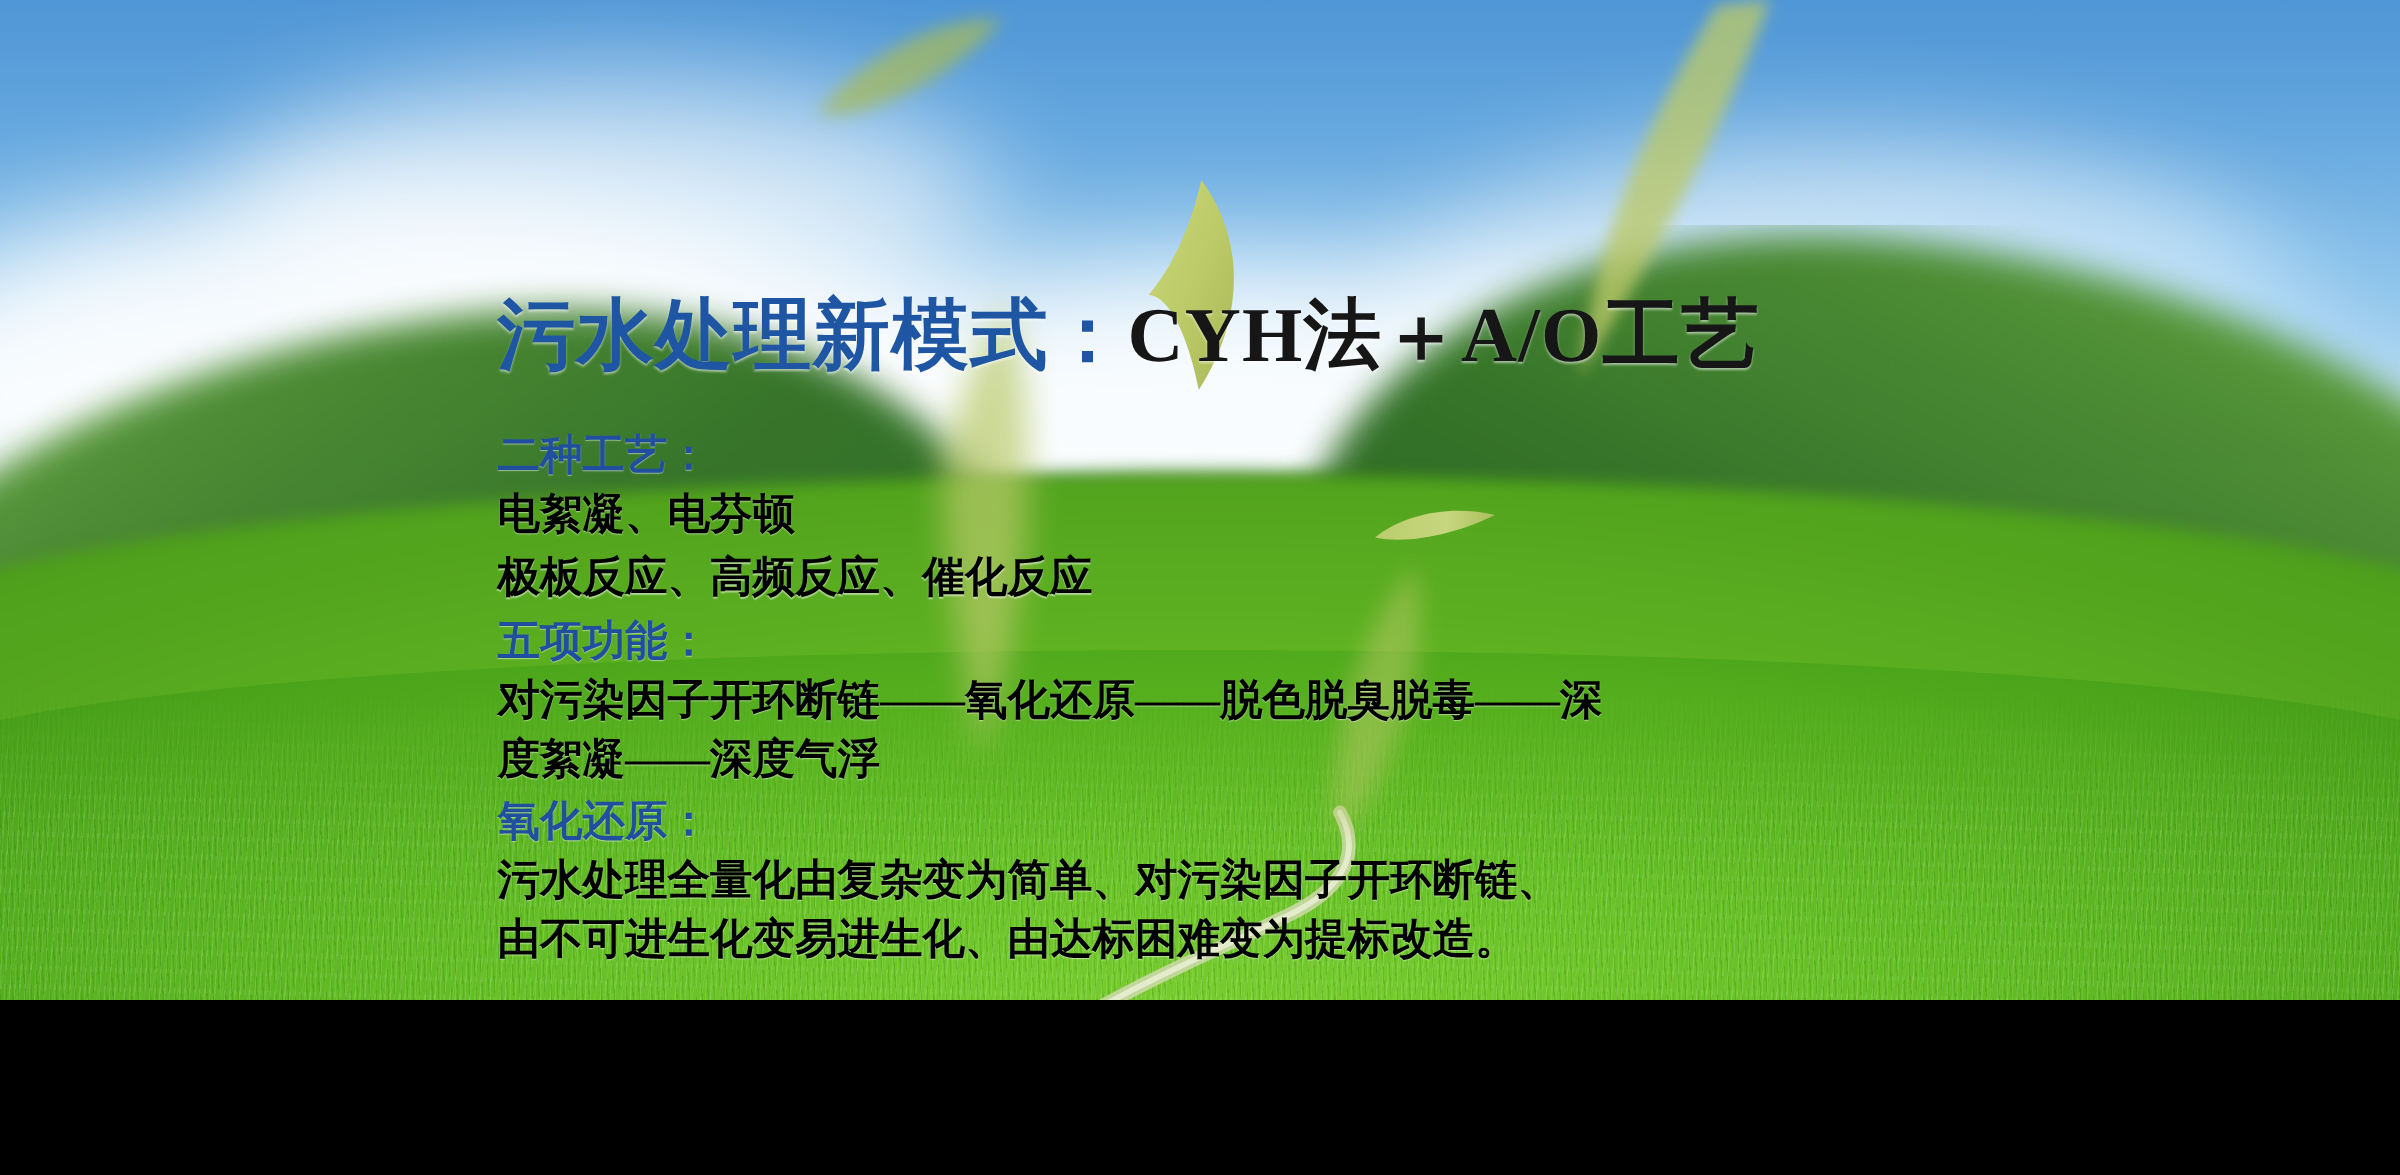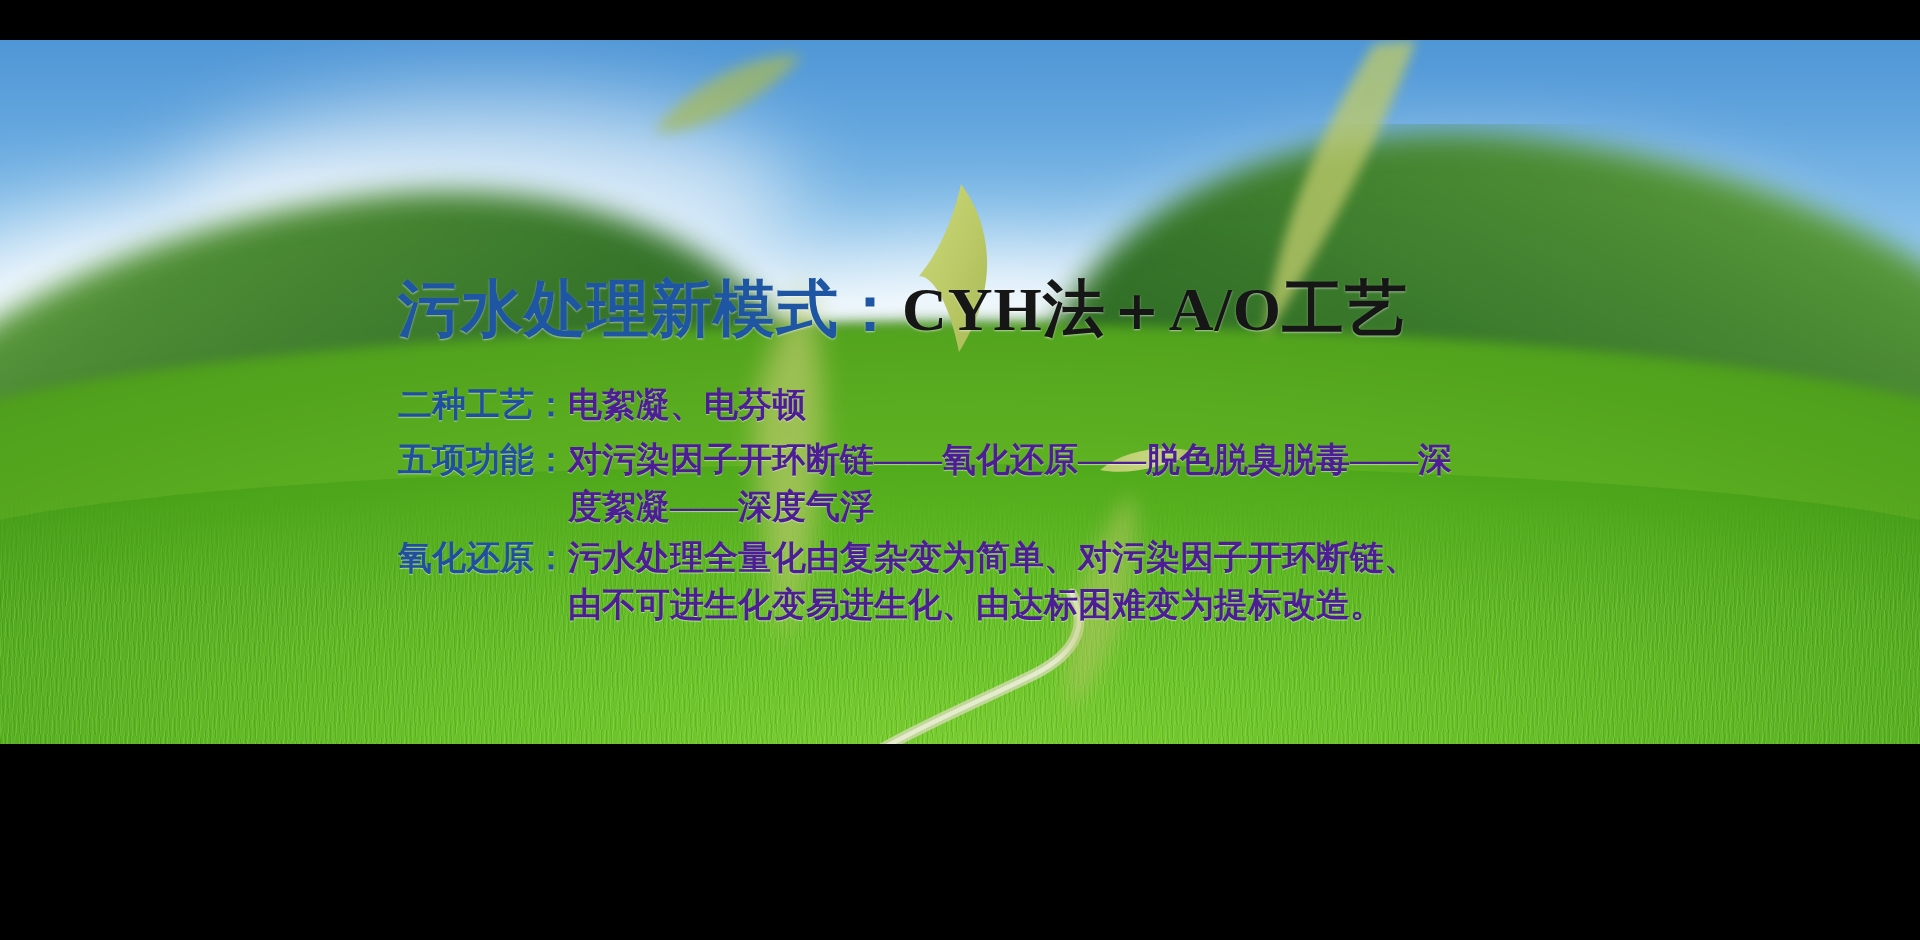--- a/index.html
+++ b/index.html
@@ -8,24 +8,23 @@
     background: #000;
   }
   body {
     font-family: "Liberation Serif", "DejaVu Serif", serif;
   }
 
   
   #slide {
     position: relative;
     width: 1920px;
-    height: 704px;
+    height: 800px;
     overflow: hidden;
     background: #7fb8e4;
-    margin-top: 40px;
   }
 
   
   .sky {
     position: absolute;
     inset: 0;
     background:
       linear-gradient(to bottom,
         #4f96d6 0%,
         #63a6de 12%,
@@ -177,29 +176,30 @@
   .title .dark { color: #161616; }
 
   .rows { }
   .row {
     display: flex;
     align-items: flex-start;
     font-size: 34px;
     line-height: 1.38;
     font-weight: 700;
     margin-bottom: 4px;
+    flex-direction: column;
   }
   .row .label {
     color: #1f4f9e;
     white-space: nowrap;
     flex: 0 0 auto;
     text-shadow: 0 1px 1px rgba(255,255,255,0.5);
   }
   .row .value {
-    color: #4c1d95;
+    color: #000000;
     flex: 1 1 auto;
     text-shadow: 0 1px 1px rgba(255,255,255,0.5);
   }
   .row .value .cont { display: block; }
 </style>
 </head>
 <body>
 
 <div id="slide">
 
@@ -294,20 +294,23 @@
     <div class="rows">
 
       <div class="row">
         <span class="label">二种工艺：</span>
         <span class="value">
           <span class="cont">电絮凝、电芬顿</span>
         </span>
       </div>
 
       <div class="row">
+        <span class="value">
+          <span class="cont">极板反应、高频反应、催化反应</span>
+        </span>
       </div>
 
       <div class="row">
         <span class="label">五项功能：</span>
         <span class="value">
           <span class="cont">对污染因子开环断链——氧化还原——脱色脱臭脱毒——深</span>
           <span class="cont">度絮凝——深度气浮</span>
         </span>
       </div>
 

